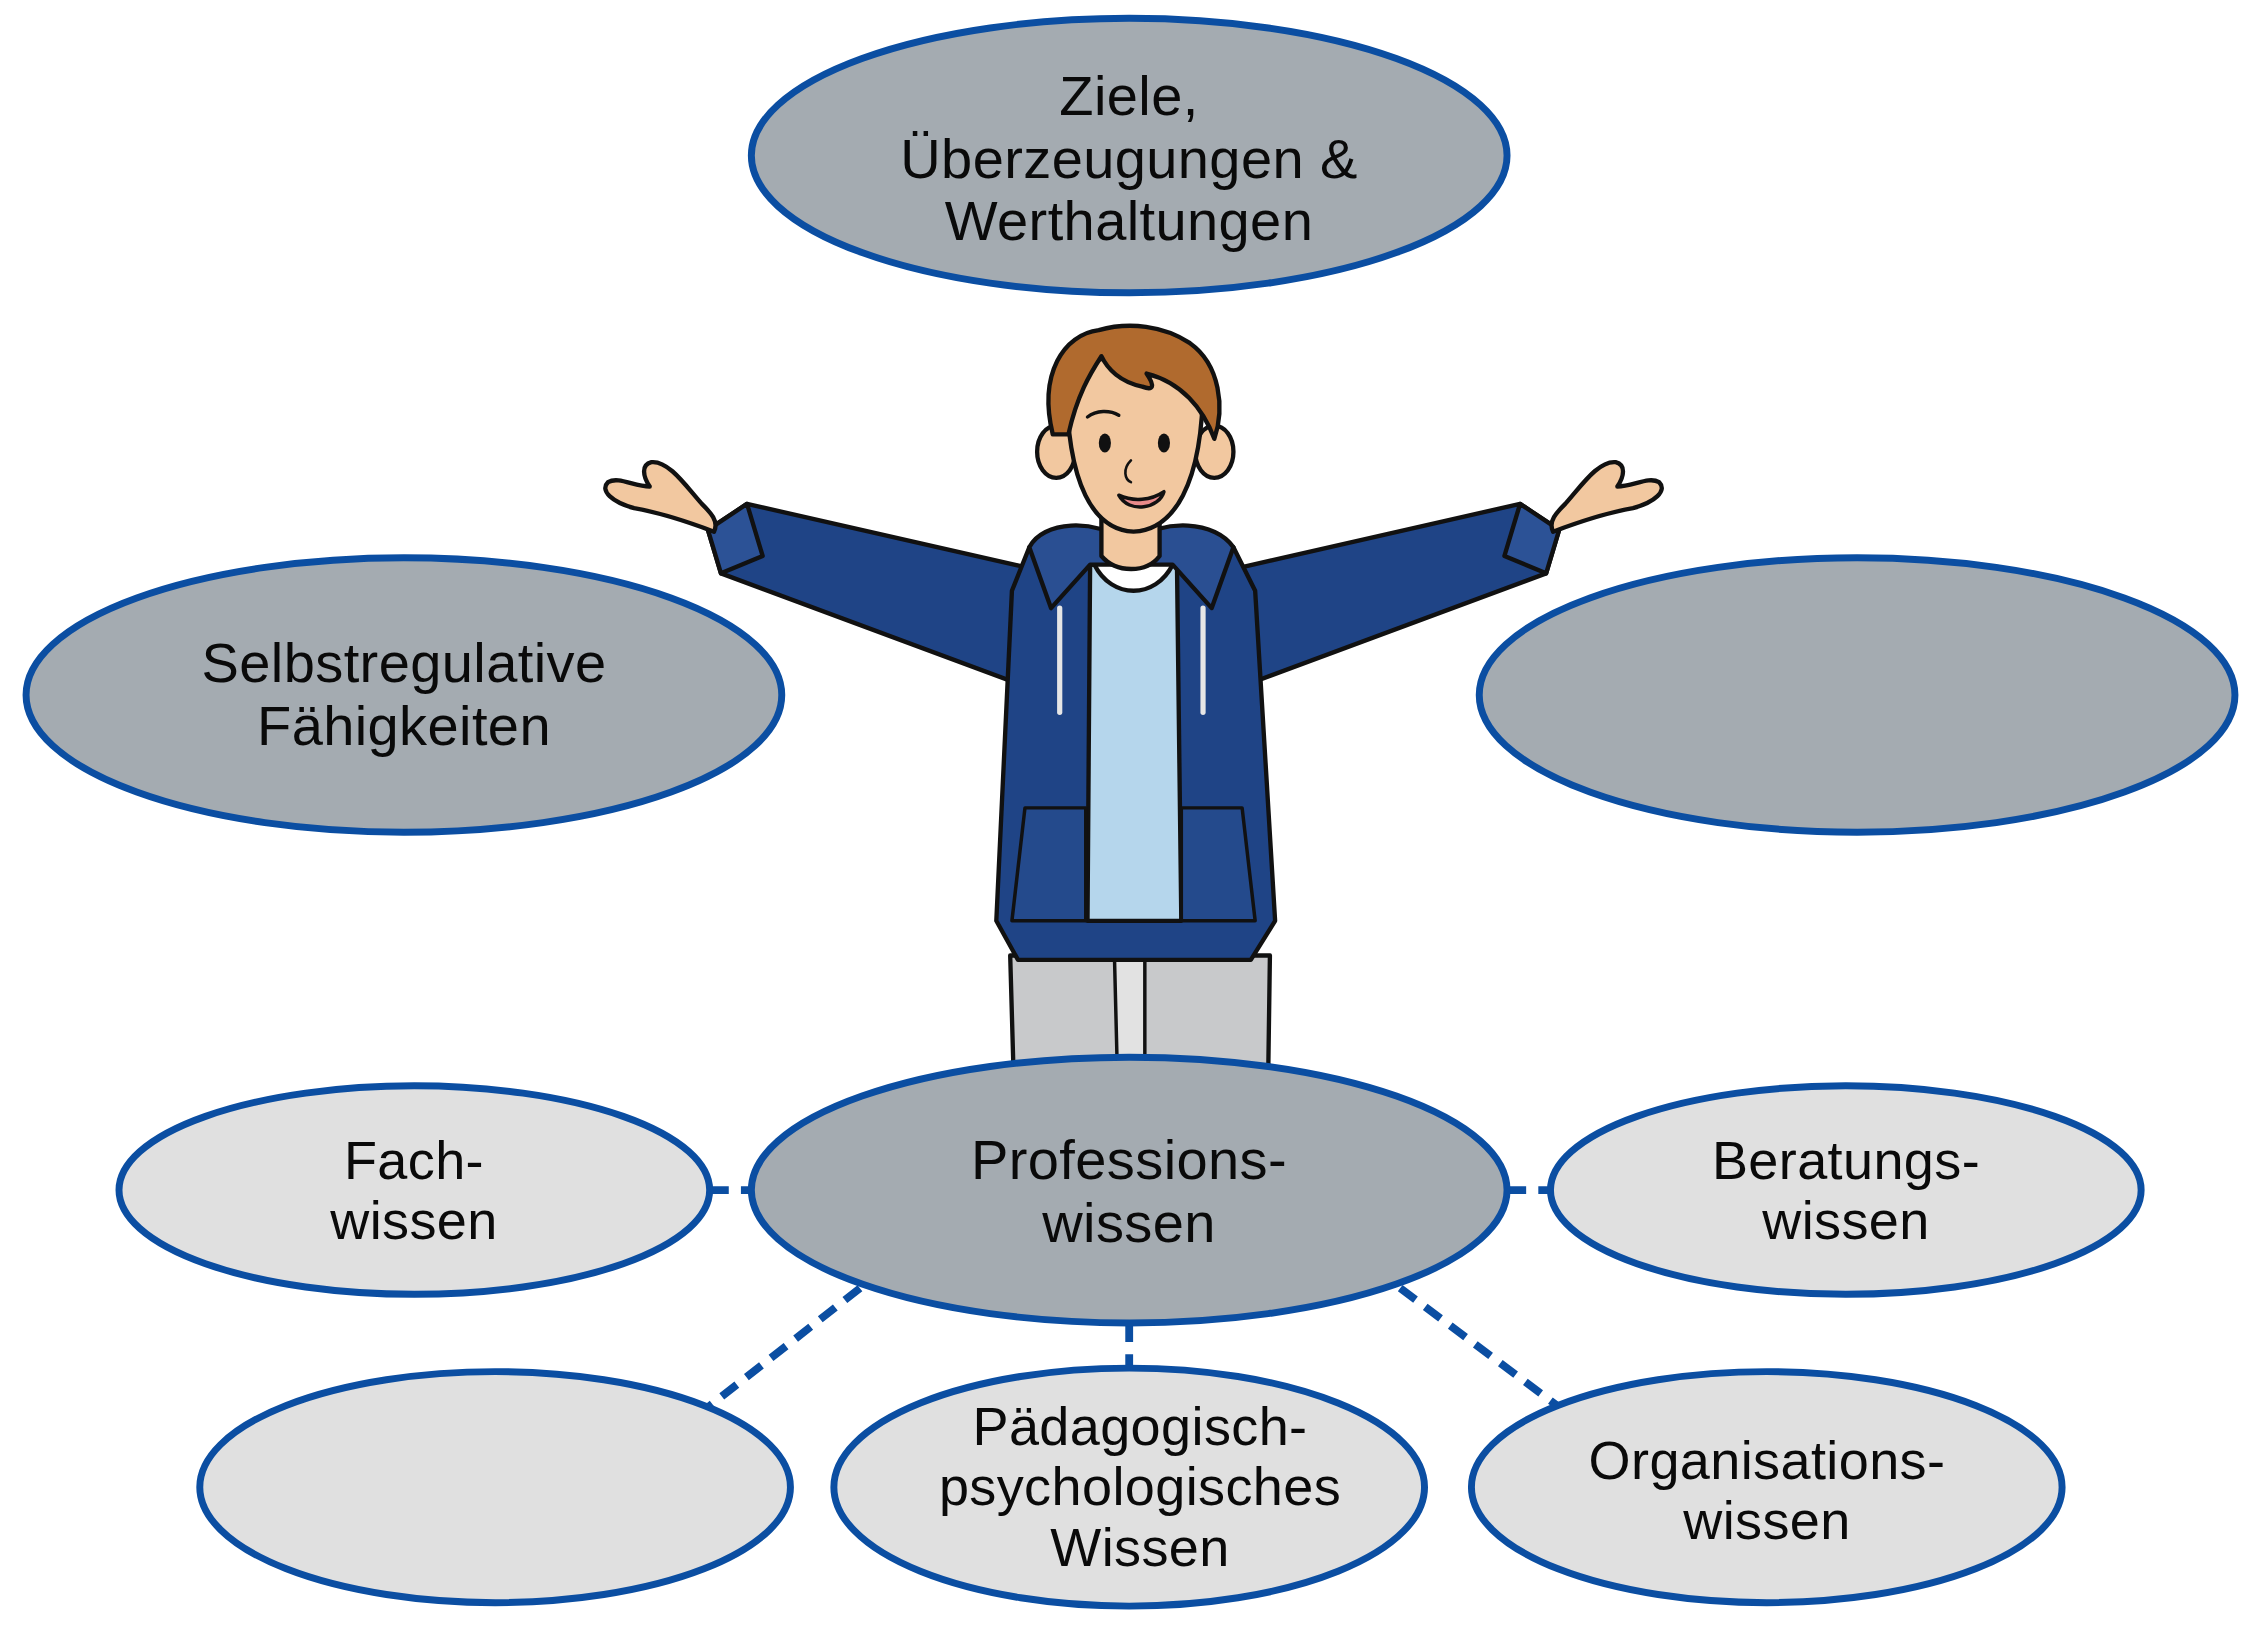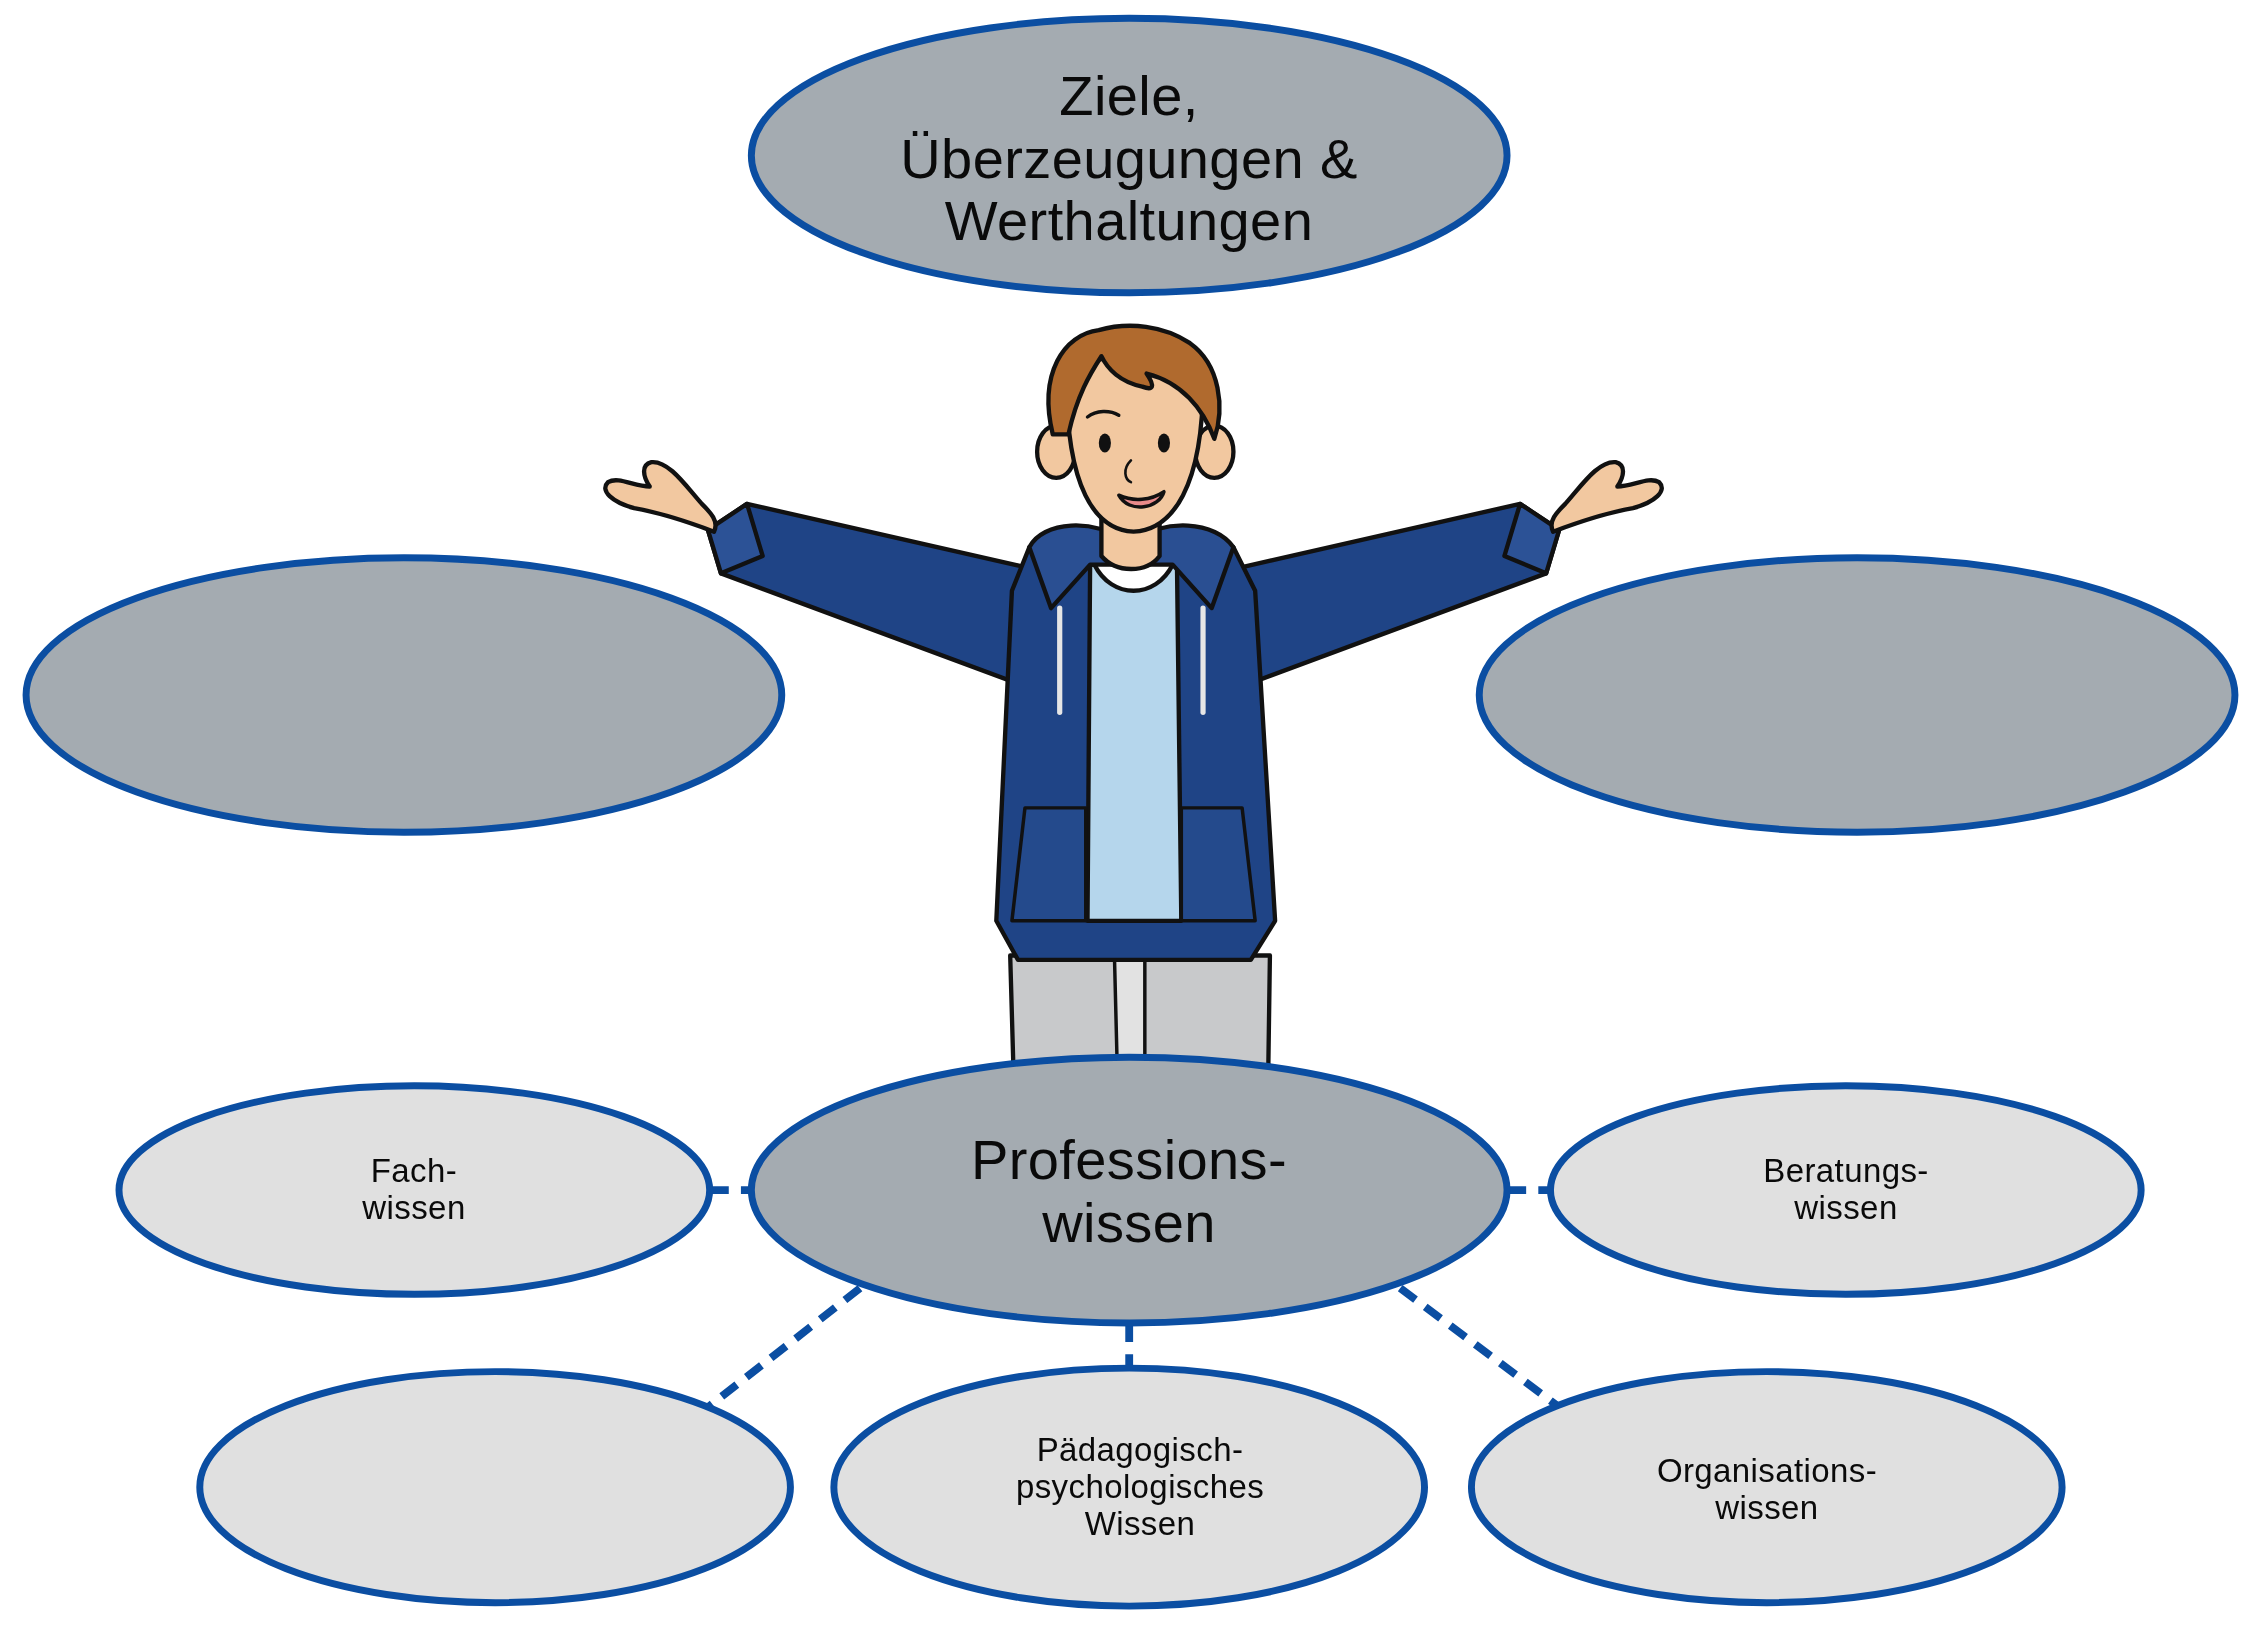--- a/index.html
+++ b/index.html
@@ -6,21 +6,21 @@
   body { width: 2261px; height: 1634px; position: relative; overflow: hidden; font-family: "Liberation Sans", "DejaVu Sans", sans-serif; }
   #stage { position: absolute; left: 0; top: 0; width: 2261px; height: 1278px; }
   svg { position: absolute; left: 0; top: 0; }
   .node-label {
     position: absolute; display: flex; align-items: center; justify-content: center;
     text-align: center; color: #0a0a0a; line-height: 1.12; transform: translate(-50%, -50%);
     white-space: pre-line; font-family: "Liberation Sans", "DejaVu Sans", sans-serif;
     letter-spacing: 0.4px;
   }
   .big { font-size: 56px; }
-  .small { font-size: 33px; }
+  .small { font-size: 54px; }
 </style>
 </head>
 <body>
 
 <div id="stage">
 
   <svg width="2261" height="1634" viewBox="0 0 2603 1881">
 
     <g stroke="#111" stroke-width="5" stroke-linejoin="round" stroke-linecap="round">
 
@@ -91,20 +91,22 @@
       <ellipse cx="2125" cy="1370" rx="340" ry="120"></ellipse>
       <ellipse cx="570" cy="1712" rx="340" ry="133"></ellipse>
       <ellipse cx="1300" cy="1712" rx="340" ry="137"></ellipse>
       <ellipse cx="2034" cy="1712" rx="340" ry="133"></ellipse>
     </g>
   </svg>
 
   <div class="node-label big" style="left:1129px; top:159px;">Ziele,
 Überzeugungen &amp;
 Werthaltungen</div>
+  <div class="node-label big" style="left:404px; top:695px;">Selbstregulative
+Fähigkeiten</div>
   <div class="node-label big" style="left:1129px; top:1192px;">Professions-
 wissen</div>
 
   <div class="node-label small" style="left:414px; top:1190px;">Fach-
 wissen</div>
   <div class="node-label small" style="left:1846px; top:1190px;">Beratungs-
 wissen</div>
   <div class="node-label small" style="left:1129px; top:1487px;margin-left:11px;">Pädagogisch-
 psychologisches
 Wissen</div>

